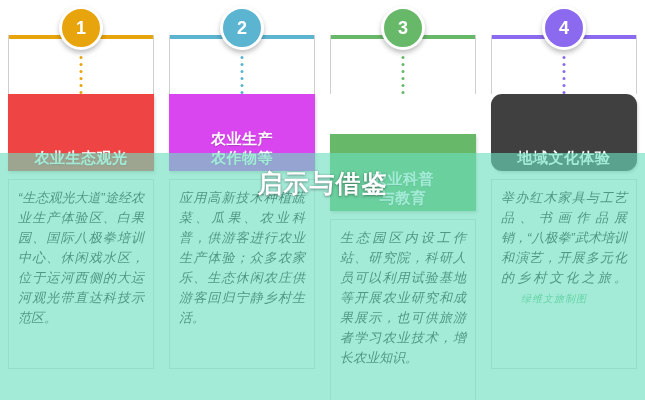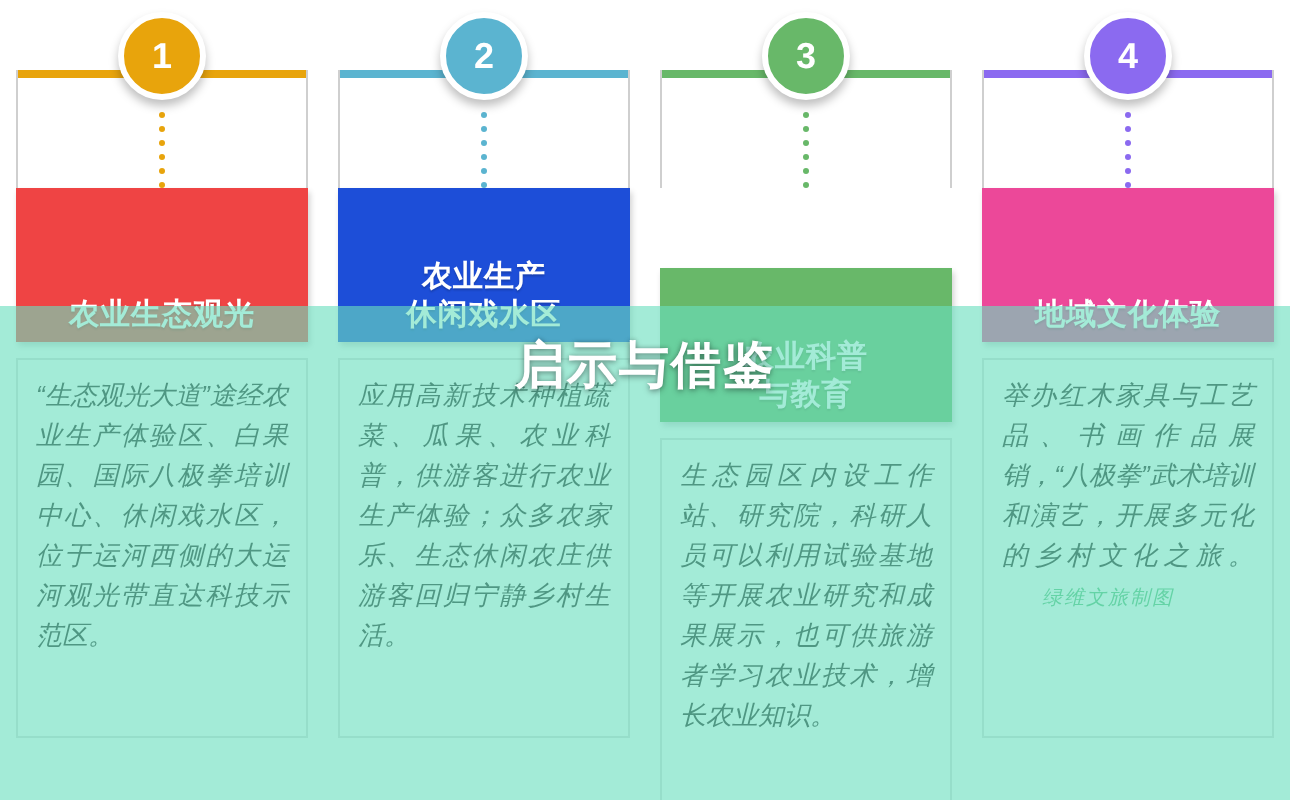--- a/index.html
+++ b/index.html
@@ -210,24 +210,24 @@
             <i style="background: rgb(91, 180, 208);"></i>
             <i style="background: rgb(91, 180, 208);"></i>
             <i style="background: rgb(91, 180, 208);"></i>
             <i style="background: rgb(91, 180, 208);"></i>
             <i style="background: rgb(91, 180, 208);"></i>
           </div>
         <div class="badge" style="background: rgb(91, 180, 208);">
           <span>2</span>
         </div>
       </div>
-      <div class="card-head" style="background: #1d4ed8;">
+      <div class="card-head" style="background: #d946ef;">
         <div class="title">
           <span>农业生产</span>
-          <span class="l2">休闲戏水区</span>
+          <span class="l2">农作物等</span>
         </div>
       </div>
       <div class="card-body">
         <p>应用高新技术种植蔬菜、瓜果、农业科普，供游客进行农业生产体验；众多农家乐、生态休闲农庄供游客回归宁静乡村生活。</p>
       </div>
     </div>
 
     <div class="col">
       <div class="connector">
         <div class="hbar" style="background: rgb(104, 184, 105);"></div>
@@ -266,21 +266,21 @@
             <i style="background: rgb(139, 106, 240);"></i>
             <i style="background: rgb(139, 106, 240);"></i>
             <i style="background: rgb(139, 106, 240);"></i>
             <i style="background: rgb(139, 106, 240);"></i>
             <i style="background: rgb(139, 106, 240);"></i>
           </div>
         <div class="badge" style="background: rgb(139, 106, 240);">
           <span>4</span>
         </div>
       </div>
-      <div class="card-head" style="background: #ec4899;">
+      <div class="card-head" style="background: #404040; border-radius: 11px;">
         <div class="title">
           <span>地域文化体验</span>
           
         </div>
       </div>
       <div class="card-body">
         <p><span>举办红木家具与工艺品、书画作品展销，“八极拳”武术培训和演艺，开展多元化的乡村文化之旅。</span><span class="watermark">绿维文旅制图</span></p>
       </div>
     </div>
 

